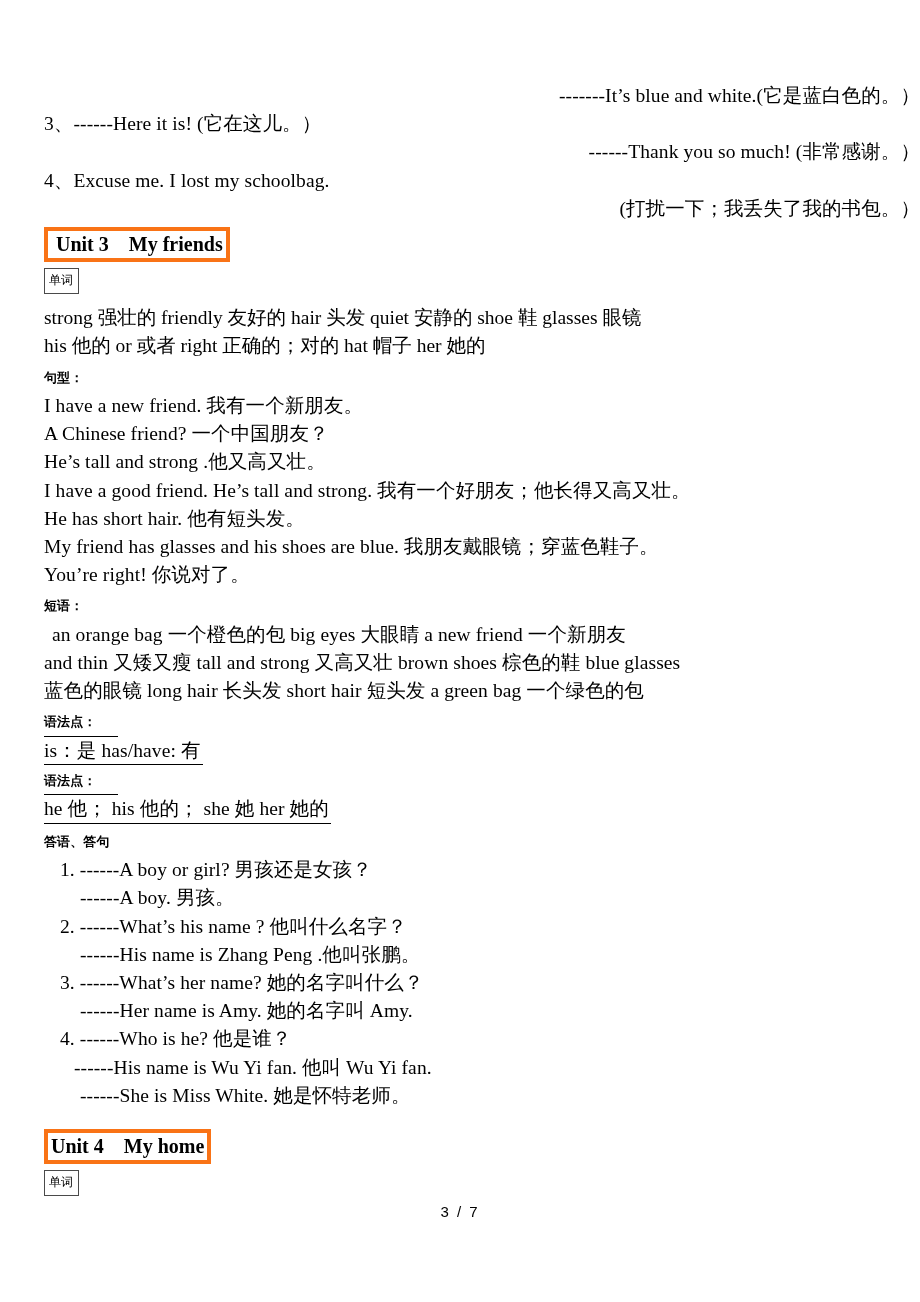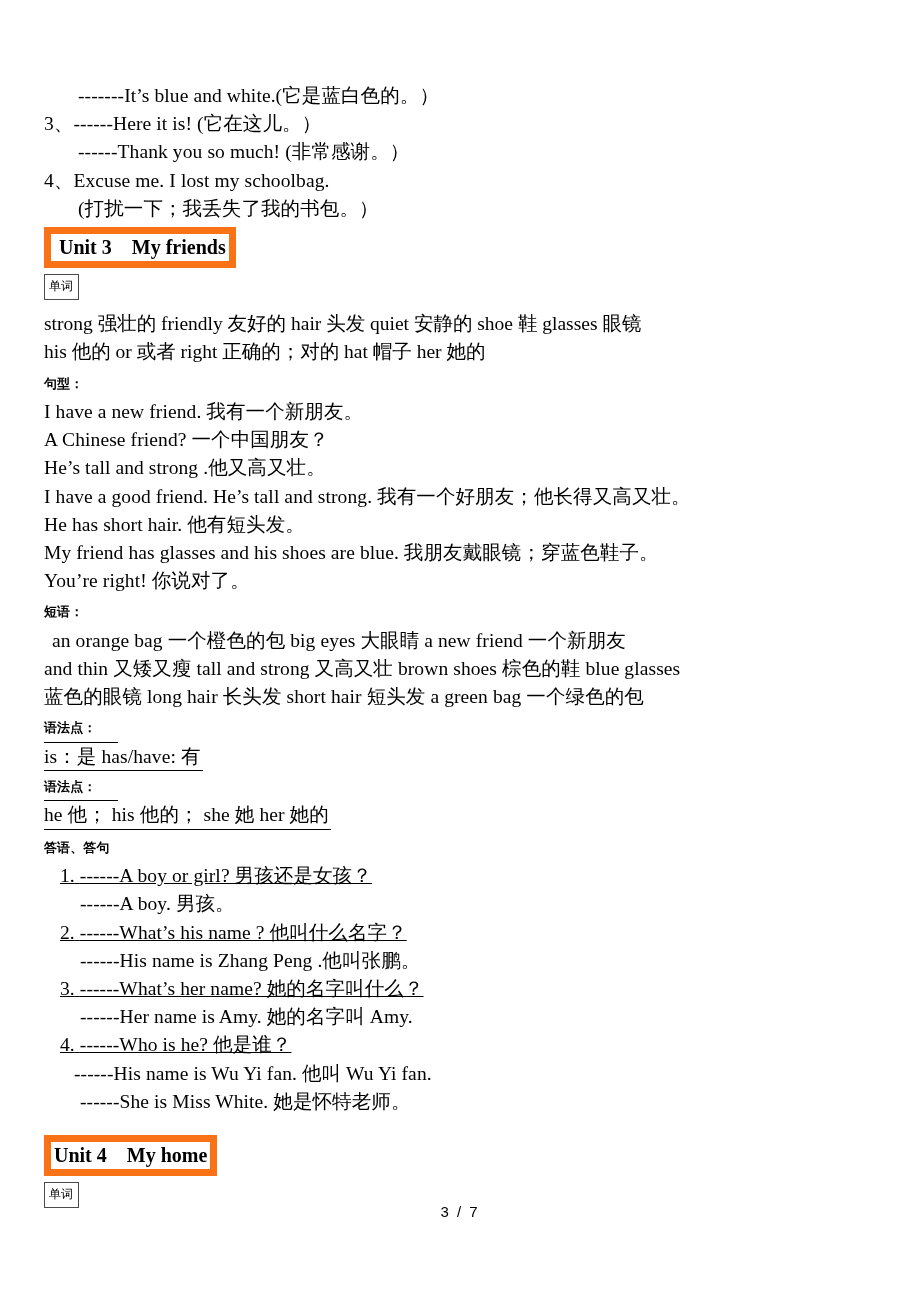--- a/index.html
+++ b/index.html
@@ -23,36 +23,36 @@
     padding: 82px 0 0 44px;
     overflow: hidden;
   }
   
   .line {
     font-size: 19.5px;
     line-height: 28.2px;
     white-space: nowrap;
     letter-spacing: 0.1px;
   }
-  .ind-1 { padding-left: 34px; }    
-  .ind-2 { padding-left: 16px; text-decoration: underline; }    
+  .ind-1 { padding-left: 34px; text-align: right; }    
+  .ind-2 { padding-left: 16px; }    
   .ind-3 { padding-left: 36px; }    
   .ind-4 { padding-left: 30px; }    
   .ind-5 { padding-left: 8px; }
 
   .bold-cjk {
     font-family: "DejaVu Sans", "Liberation Sans", sans-serif;
     font-weight: bold;
     font-size: 13px;
   }
 
   
   .box-head {
     display: inline-block;
-    border: 7px solid #f97316;
+    border: 4px solid #f97316;
     padding: 1px 3px 2px 3px;
     font-weight: bold;
     font-size: 20px;
     line-height: 24px;
     white-space: pre;
   }
   .box-small {
     display: inline-block;
     border: 1px solid #4a4a4a;
     padding: 1px 5px 2px 4px;

